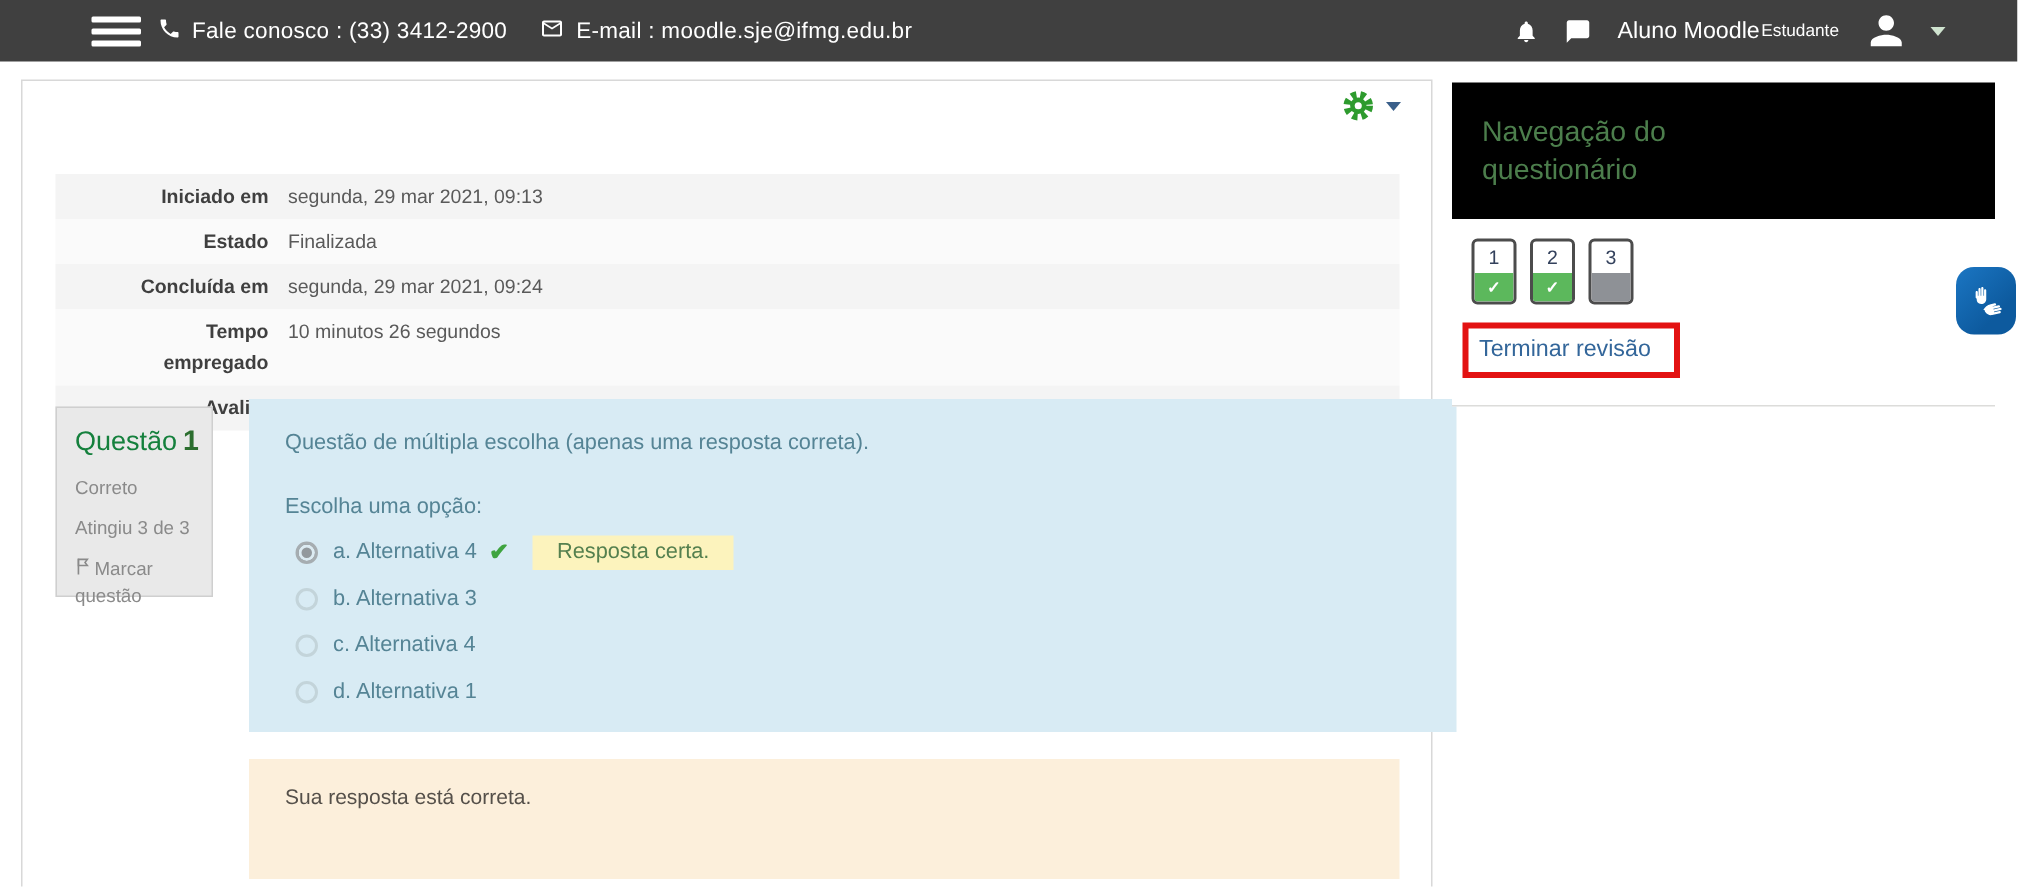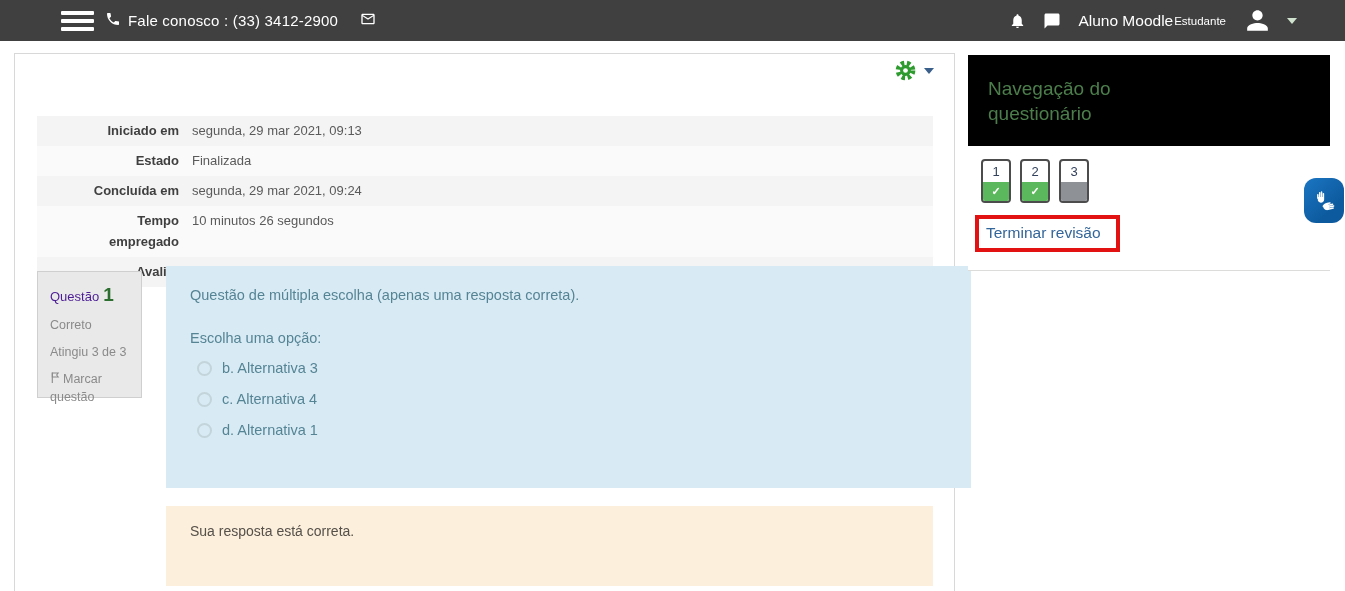--- a/index.html
+++ b/index.html
@@ -55,21 +55,21 @@
     padding:5px 0 5px 0; white-space:pre-line; line-height:1.55;
   }
   .svalue { flex:1; color:#5a5a5a; padding:5px 0 5px 13px; line-height:1.55; }
 
   
   .qinfo {
     position:absolute; left:22px; top:217px; width:105px; height:127px;
     background:#e9e9e9; border:1px solid #cfcfcf; padding:11px 12px;
     font-size:12.5px; color:#8a8a8a; line-height:1.3;
   }
-  .qinfo .qtitle { color:#4c1d95; font-size:13px; }
+  .qinfo .qtitle { color:#15803d; font-size:18px; }
   .qinfo .qnum { color:#2c6e2f; font-size:19px; font-weight:bold; margin-left:4px; }
   .qinfo .qstate { margin-top:9px; }
   .qinfo .qgrade { margin-top:11px; }
   .qflag { margin-top:11px; cursor:pointer; display:block; color:#8a8a8a; text-decoration:none; line-height:1.4; }
   .qflag svg { vertical-align:-1px; margin-right:2px; }
 
   
   .qcontent {
     position:absolute; left:151px; top:212px; width:805px; height:222px;
     background:#d8ebf4; color:#558495; font-size:14.5px;
@@ -147,20 +147,21 @@
           </svg>
       </span>
       <span>Fale conosco : (33) 3412-2900</span>
     </div>
     <div class="top-item">
       <span class="icon-svg">
         <svg width="18" height="16" viewBox="0 0 24 24" fill="#ffffff">
             <path d="M20 4H4c-1.1 0-2 .9-2 2v12c0 1.1.9 2 2 2h16c1.1 0 2-.9 2-2V6c0-1.1-.9-2-2-2zm0 2v.01L12 11 4 6.01V6h16zM4 18V8l8 5 8-5v10H4z"></path>
           </svg>
       </span>
+      <span>E-mail : moodle.sje@ifmg.edu.br</span>
     </div>
   </div>
   <div class="right">
     <span class="bell">
       <svg width="17" height="18" viewBox="0 0 24 24" fill="#ffffff">
           <path d="M12 22c1.1 0 2-.9 2-2h-4c0 1.1.9 2 2 2zm6-6v-5c0-3.07-1.63-5.64-4.5-6.32V4c0-.83-.67-1.5-1.5-1.5S10.5 3.17 10.5 4v.68C7.64 5.36 6 7.92 6 11v5l-2 2v1h16v-1l-2-2z"></path>
         </svg>
     </span>
     <span class="chat">
       <svg width="18" height="18" viewBox="0 0 24 24" fill="#ffffff">
@@ -226,20 +227,26 @@
         <path d="M5 2v23" stroke="#8a8a8a" stroke-width="2.4" fill="none"></path>
         <path d="M5 3h13l-3.5 4.5L18 12H5z" fill="none" stroke="#8a8a8a" stroke-width="2.2"></path>
       </svg><span>Marcar questão</span>
     </a>
   </div>
 
   <div class="qcontent">
     <div class="qprompt">Questão de múltipla escolha (apenas uma resposta correta).</div>
     <div class="choose">Escolha uma opção:</div>
 
+    <div class="opt">
+      <span class="radio checked"></span>
+      <span class="opt-label">a. Alternativa 4</span>
+      <span class="opt-check">✔</span>
+      <span class="opt-feedback">Resposta certa.</span>
+    </div>
     <div class="opt">
       <span class="radio"></span>
       <span class="opt-label">b. Alternativa 3</span>
     </div>
     <div class="opt">
       <span class="radio"></span>
       <span class="opt-label">c. Alternativa 4</span>
     </div>
     <div class="opt">
       <span class="radio"></span>

